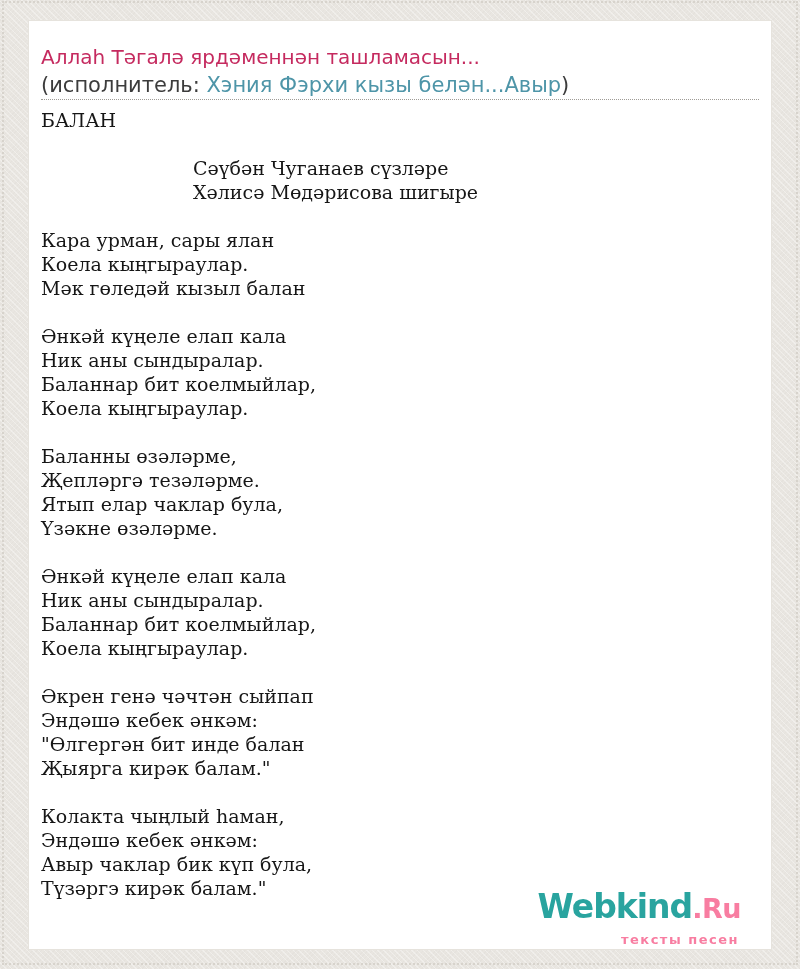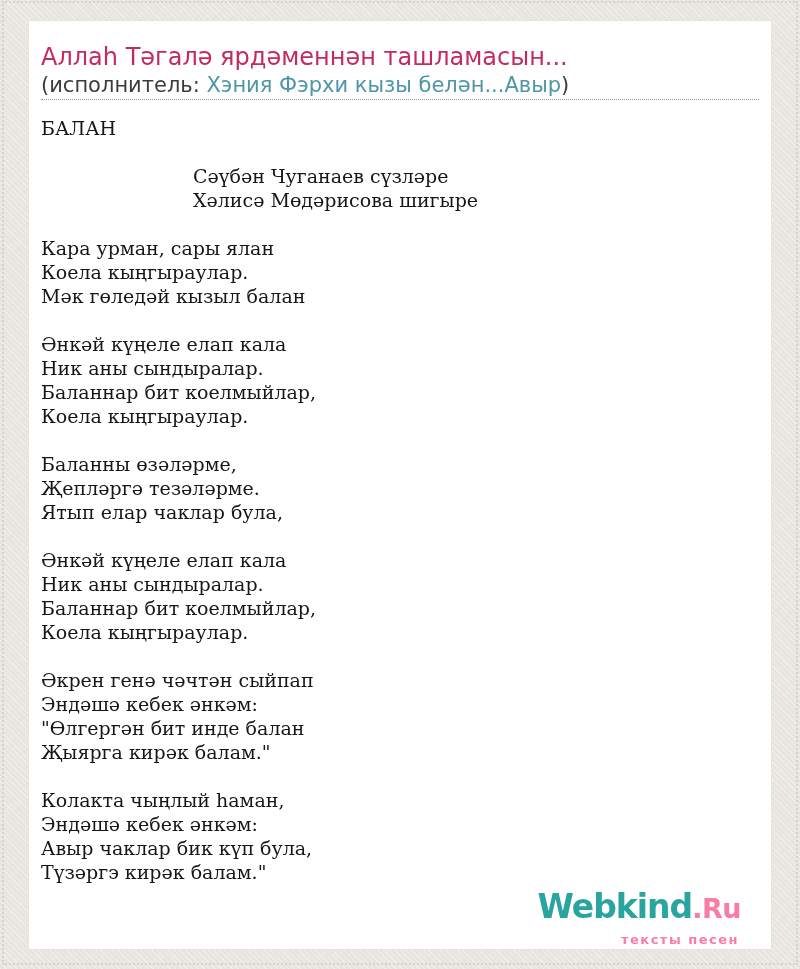--- a/index.html
+++ b/index.html
@@ -28,21 +28,21 @@
     left: 28px;
     top: 20px;
     width: 744px;
     height: 930px;
     background: var(--card-color, #ffffff);
     border: 1px solid #e6e3dd;
     box-sizing: border-box;
     padding: 23px 12px 0 12px;
   }
   .page-title {
-    font-size: 24px;
+    font-size: 20px;
     line-height: 26px;
     font-weight: 500;
     color: var(--title-color, #c52a5f);
     margin: 0 0 5px 0;
     letter-spacing: 0;
   }
   .performer-line {
     font-size: 21px;
     line-height: 20px;
     color: var(--subtitle-color, #3c3c3c);
@@ -53,21 +53,21 @@
     text-decoration: none;
     cursor: pointer;
   }
   .header-separator {
     border: none;
     border-bottom: 1px dotted var(--separator-color, #9e9b96);
     margin: 4px 0 0 0;
     height: 0;
   }
   .lyrics {
-    margin-top: 16px;
+    margin-top: 8px;
     font-family: "DejaVu Serif", "Liberation Serif", serif;
     font-size: 19px;
     line-height: 24px;
     color: var(--lyrics-color, #161616);
   }
   .song-title {
     margin: 0 0 24px 0;
     font-weight: normal;
   }
   .stanza {
@@ -137,20 +137,21 @@
         <div class="stanza">
           <div class="lyric-line">Әнкәй күңеле елап кала</div>
           <div class="lyric-line">Ник аны сындыралар.</div>
           <div class="lyric-line">Баланнар бит коелмыйлар,</div>
           <div class="lyric-line">Коела кыңгыраулар.</div>
         </div>
         <div class="stanza">
           <div class="lyric-line">Баланны өзәләрме,</div>
           <div class="lyric-line">Җепләргә тезәләрме.</div>
           <div class="lyric-line">Ятып елар чаклар була,</div>
+          <div class="lyric-line">Үзәкне өзәләрме.</div>
         </div>
         <div class="stanza">
           <div class="lyric-line">Әнкәй күңеле елап кала</div>
           <div class="lyric-line">Ник аны сындыралар.</div>
           <div class="lyric-line">Баланнар бит коелмыйлар,</div>
           <div class="lyric-line">Коела кыңгыраулар.</div>
         </div>
         <div class="stanza">
           <div class="lyric-line">Әкрен генә чәчтән сыйпап</div>
           <div class="lyric-line">Эндәшә кебек әнкәм:</div>

